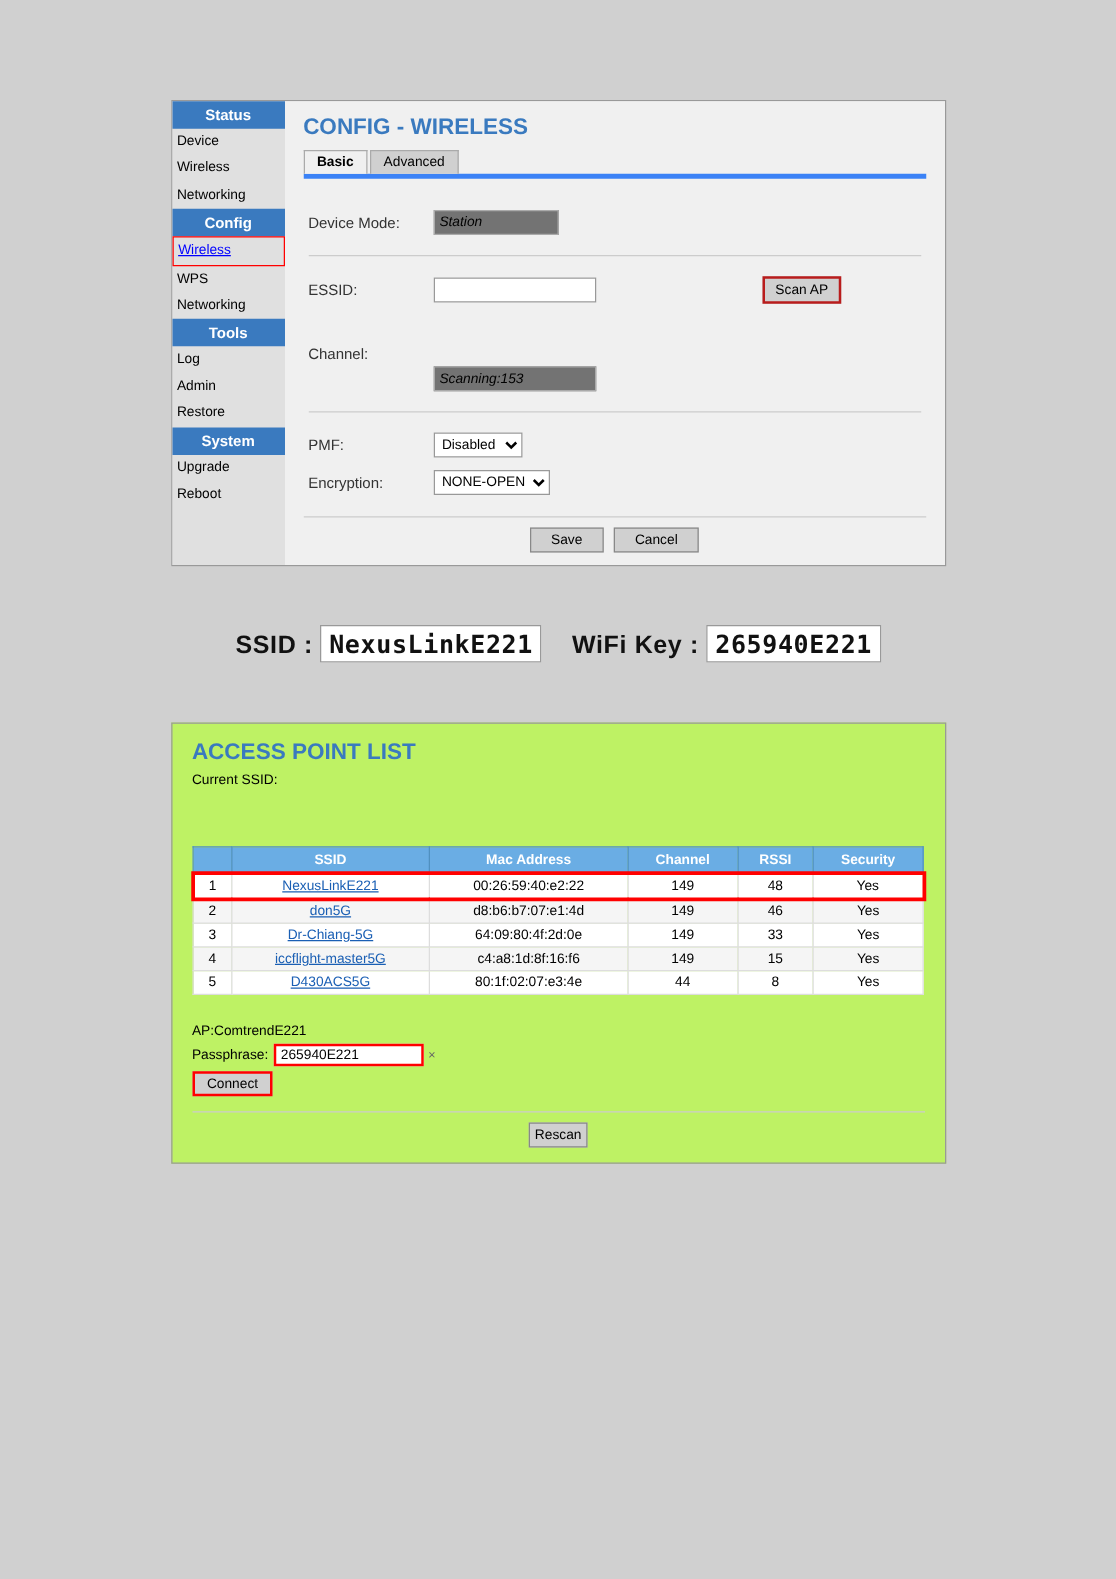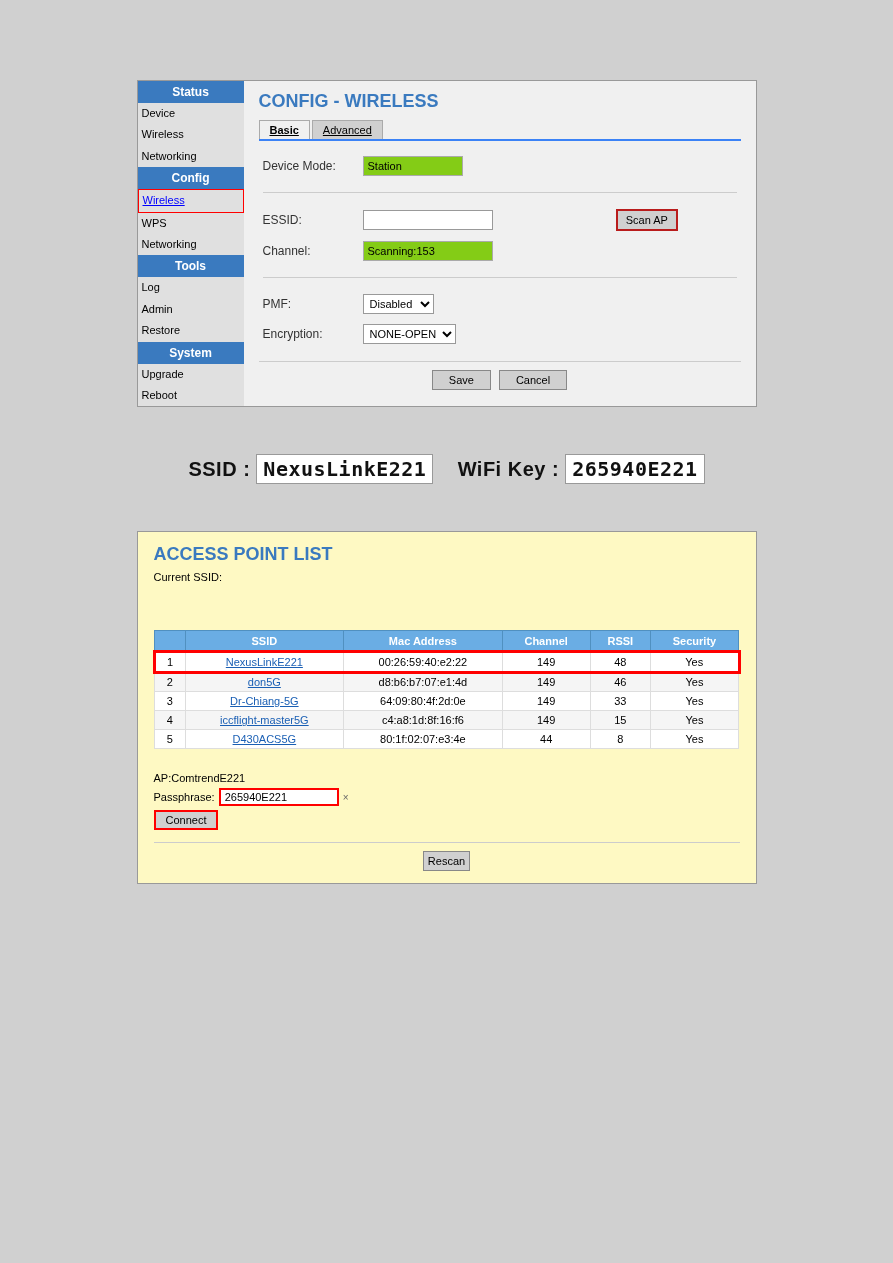--- a/index.html
+++ b/index.html
@@ -19,21 +19,21 @@
     
     .panel {
       background: #e8e8e8;
       border: 1px solid #999;
       width: 620px;
       display: flex;
     }
 
     
     .sidebar {
-      width: 106px;
+      width: 90px;
       background: #e0e0e0;
       flex-shrink: 0;
     }
     .sidebar-section-header {
       background: #3a7abf;
       color: #fff;
       font-weight: bold;
       font-size: 12px;
       padding: 4px 8px;
       text-align: center;
@@ -58,23 +58,22 @@
       background: #f0f0f0;
     }
     .page-title {
       color: #3a7abf;
       font-size: 18px;
       font-weight: bold;
       margin-bottom: 8px;
     }
     .tab-bar {
       display: flex;
-      margin-bottom: 10px;
-      border-bottom: 2px solid #3b82f6;
-      text-decoration: underline;
+      margin-bottom: 20px;
+      border-bottom: 4px solid #3b82f6;
     }
     .tab {
       padding: 3px 10px;
       background: #d0d0d0;
       border: 1px solid #aaa;
       border-bottom: none;
       font-size: 11px;
       cursor: pointer;
       margin-right: 2px;
     }
@@ -105,23 +104,24 @@
     .text-input {
       height: 20px;
       border: 1px solid #999;
       background: #fff;
       font-size: 11px;
       padding: 2px 4px;
     }
     .readonly-input {
       height: 20px;
       border: 1px solid #aaa;
-      background: #84cc16;
+      background: #737373;
       font-size: 11px;
       padding: 2px 4px;
+      font-style: italic;
     }
     .scan-ap-btn {
       background: #d0d0d0;
       border: 2px solid #b91c1c;
       padding: 2px 8px;
       font-size: 11px;
       cursor: pointer;
       height: 22px;
     }
     select.form-select {
@@ -159,21 +159,21 @@
     }
     .ssid-display .ssid-value {
       background: #fff;
       border: 1px solid #999;
       padding: 2px 6px;
       font-family: monospace;
     }
 
     
     .ap-panel {
-      background: #fef9c3;
+      background: #bef264;
       border: 1px solid #999;
       width: 620px;
       padding: 12px 16px;
       position: relative;
     }
     .ap-title {
       color: #3a7abf;
       font-size: 18px;
       font-weight: bold;
       margin-bottom: 6px;
@@ -315,21 +315,21 @@
           <td>
             <input type="text" class="text-input" style="width: 130px;">
           </td>
           <td>
             <button class="scan-ap-btn">Scan AP</button>
           </td>
         </tr>
         <tr>
           <td class="label-col">Channel:</td>
           <td>
-            <input type="text" class="readonly-input" style="width: 130px;" value="Scanning:153" readonly="">
+            <input type="text" class="readonly-input" style="width: 130px; margin-top: 40px;" value="Scanning:153" readonly="">
           </td>
           <td></td>
         </tr>
         <tr>
               <td colspan="3">
                 <hr class="form-separator">
               </td>
             </tr>
         <tr>
           <td class="label-col">PMF:</td>

